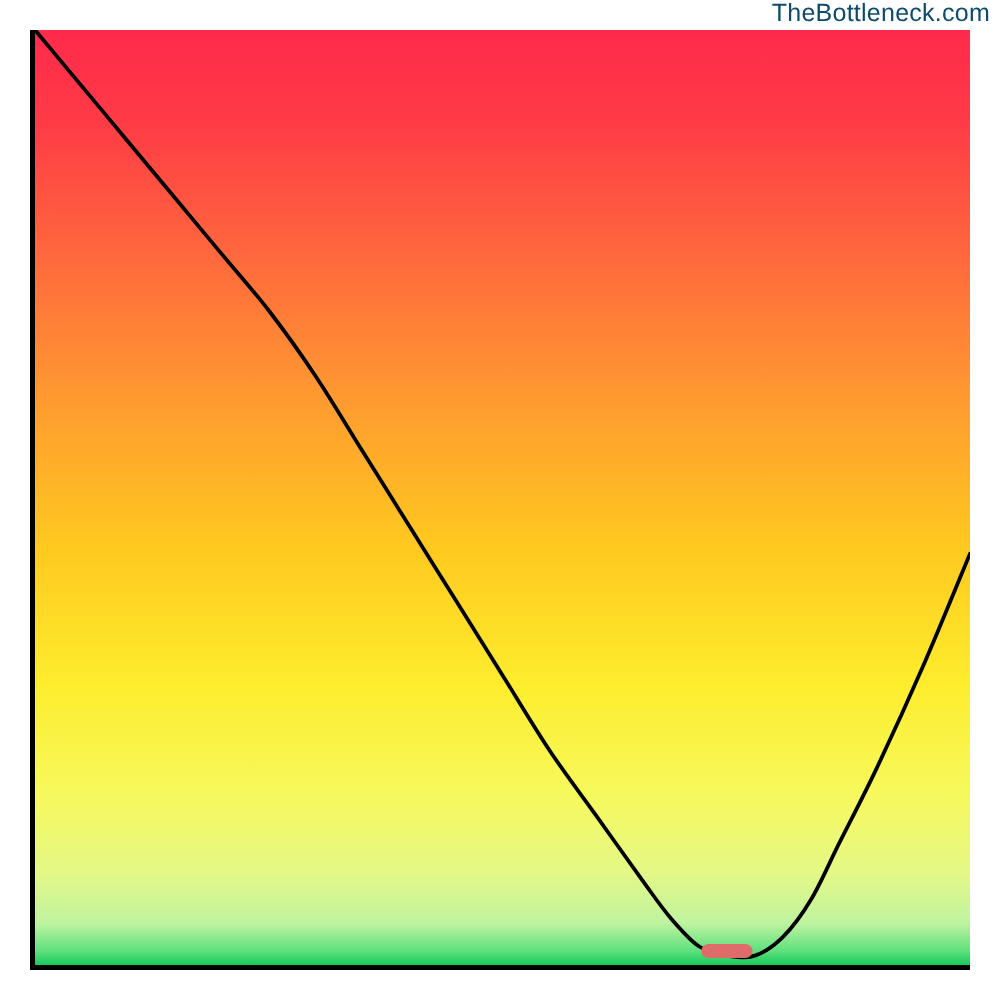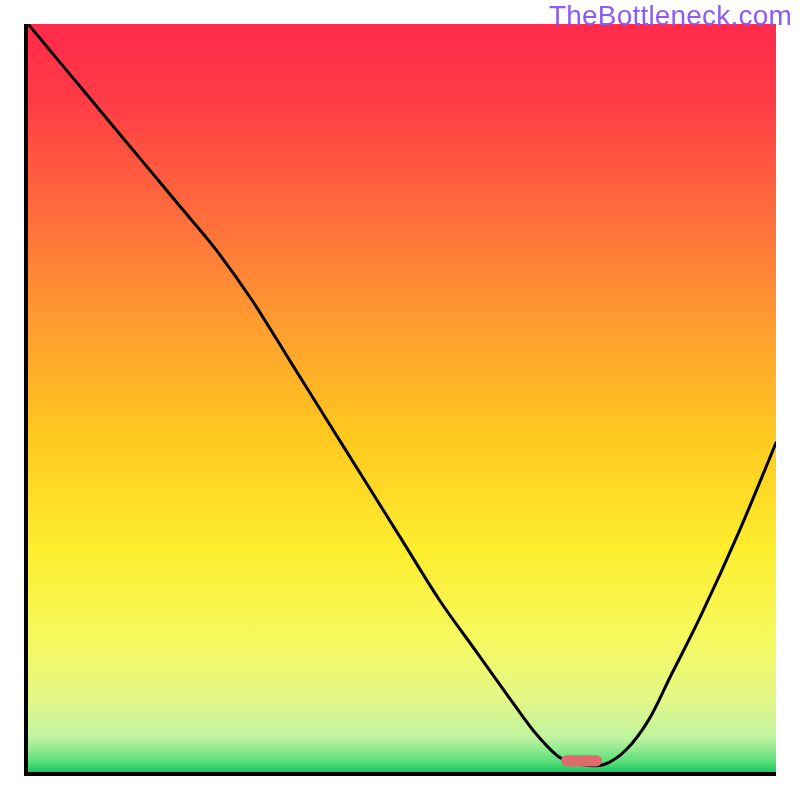--- a/index.html
+++ b/index.html
@@ -13,22 +13,22 @@
   }
   .wrap {
     position: relative;
     width: 800px;
     height: 800px;
   }
   .watermark {
     position: absolute;
     top: 0;
     right: 8px;
-    color: #8b5cf6;
-    font-size: 28px;
+    color: #0c4a6e;
+    font-size: 20px;
     font-weight: 400;
     letter-spacing: 0.2px;
     z-index: 5;
   }
   .plot-area {
     position: absolute;
     left: 24px;
     top: 24px;
     width: 752px;
     height: 752px;

